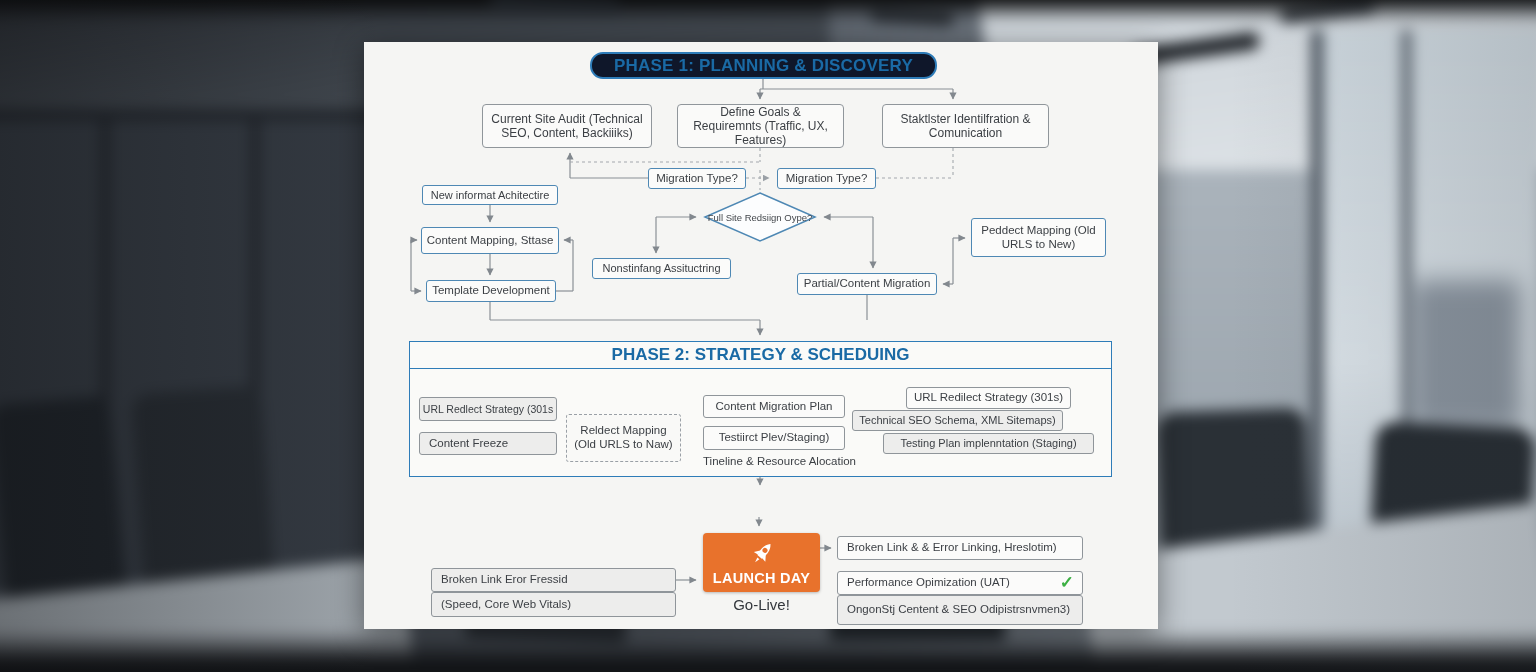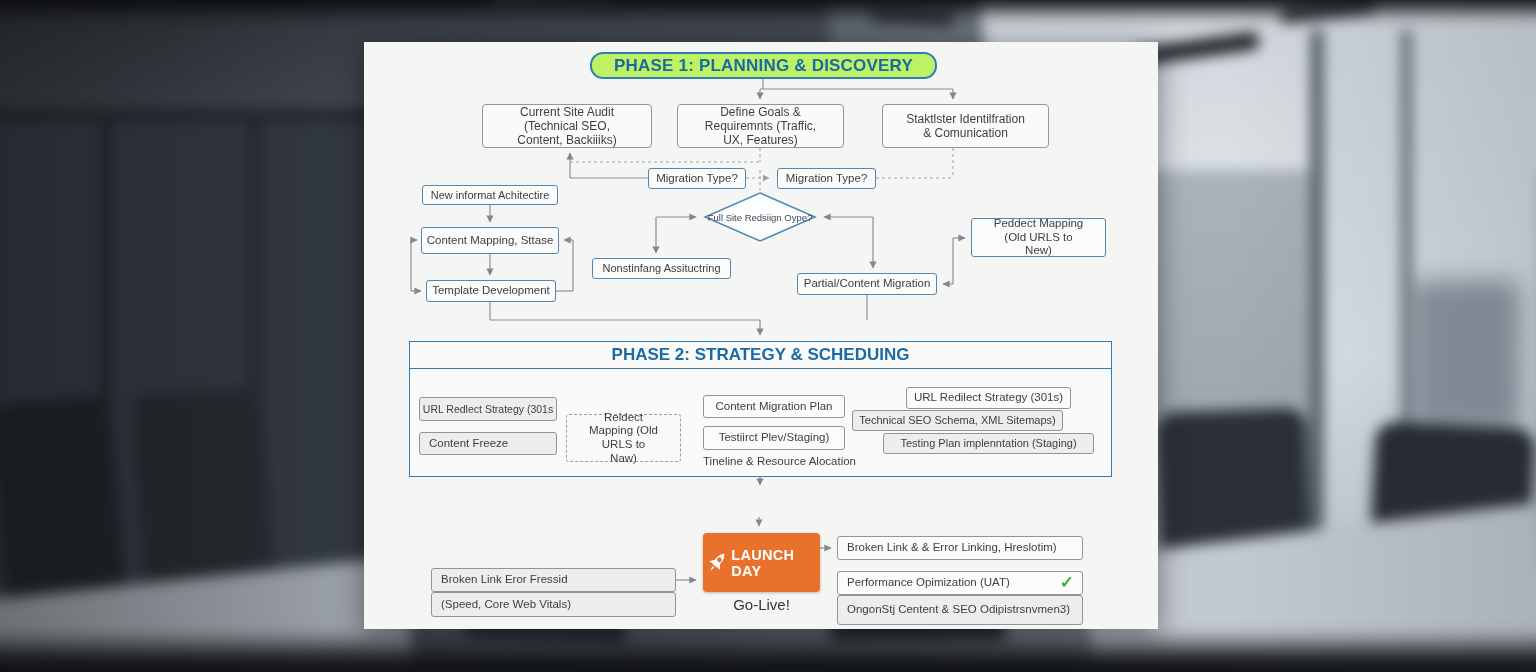--- a/index.html
+++ b/index.html
@@ -38,41 +38,41 @@
   .bot-band{left:0;top:660px;width:1600px;height:80px;background:linear-gradient(rgba(20,22,25,0),#141619 40%,#0b0c0e);}
   .vignette{position:absolute;inset:0;background:linear-gradient(90deg,rgba(12,13,15,.35),rgba(0,0,0,0) 25%,rgba(0,0,0,0) 80%,rgba(40,45,50,.15));}
 
   
   .panel{position:absolute;left:364px;top:42px;width:794px;height:587px;background:#f5f5f3;box-shadow:0 6px 28px rgba(0,0,0,.45);}
   .panel *{box-sizing:border-box;}
   .lines{position:absolute;left:0;top:0;}
 
   .node{position:absolute;display:flex;align-items:center;justify-content:center;text-align:center;
         background:#fbfbfa;border:1px solid #8f959a;border-radius:3px;color:#3b3f44;
-        font-size:11.5px;line-height:1.18;padding:2px 21px;}
+        font-size:11.5px;line-height:1.18;padding:2px 7px;}
   .n-blue{border-color:var(--node-blue-border,#4e88b4);border-width:1.3px;}
   .n-gray{background:#fafaf9;border-color:#90969b;border-radius:4px;font-size:12px;}
   .n-fill{background:#ededec;}
   .n-dashed{border:1.2px dashed #9aa0a6;background:rgba(248,248,247,.6);}
   .n-left{justify-content:flex-start;text-align:left;padding-left:9px;}
   .nowrap{white-space:nowrap;}
 
   .phase-header{position:absolute;display:flex;align-items:center;justify-content:center;
-        background:#bef264;border:2px solid var(--phase-border,#2e7cb8);border-radius:13px;
+        background:#0f172a;border:2px solid var(--phase-border,#2e7cb8);border-radius:13px;
         color:var(--phase-blue,#1a6aa5);font-weight:bold;font-size:17px;letter-spacing:.2px;white-space:nowrap;}
 
   .p2-container{position:absolute;left:45px;top:299px;width:703px;height:136px;border:1.6px solid var(--phase-border,#2e7cb8);background:#fafaf8;}
   .p2-title{position:absolute;left:45px;top:299px;width:703px;height:28px;display:flex;align-items:center;justify-content:center;
         border-bottom:1.6px solid var(--phase-border,#2e7cb8);color:var(--phase-blue,#1a6aa5);font-weight:bold;font-size:17px;}
 
   .diamond-label{position:absolute;left:342px;top:157px;width:108px;height:38px;display:flex;align-items:center;justify-content:center;
         text-align:center;font-size:9.5px;line-height:1.25;color:#44484d;}
 
   .launch{position:absolute;left:339px;top:491px;width:117px;height:59px;background:var(--launch-orange,#e8722c);
-        border-radius:4px;display:flex;flex-direction:row;align-items:center;justify-content:center;gap:1px;
+        border-radius:4px;display:flex;flex-direction:column;align-items:center;justify-content:center;gap:1px;
         box-shadow:0 1px 3px rgba(0,0,0,.25);}
   .launch-label{color:#fff;font-weight:bold;font-size:14.5px;letter-spacing:.3px;}
   .golive{position:absolute;left:339px;top:554px;width:117px;text-align:center;font-size:15px;color:#33373c;}
   .check{position:absolute;right:8px;top:50%;transform:translateY(-50%);color:var(--check-green,#3cb043);font-size:17px;font-weight:bold;}
   .timeline{position:absolute;left:339px;top:413px;width:200px;font-size:11.5px;color:#3b3f44;text-align:left;}
 </style>
 </head>
 <body>
 
 <div id="screen">

